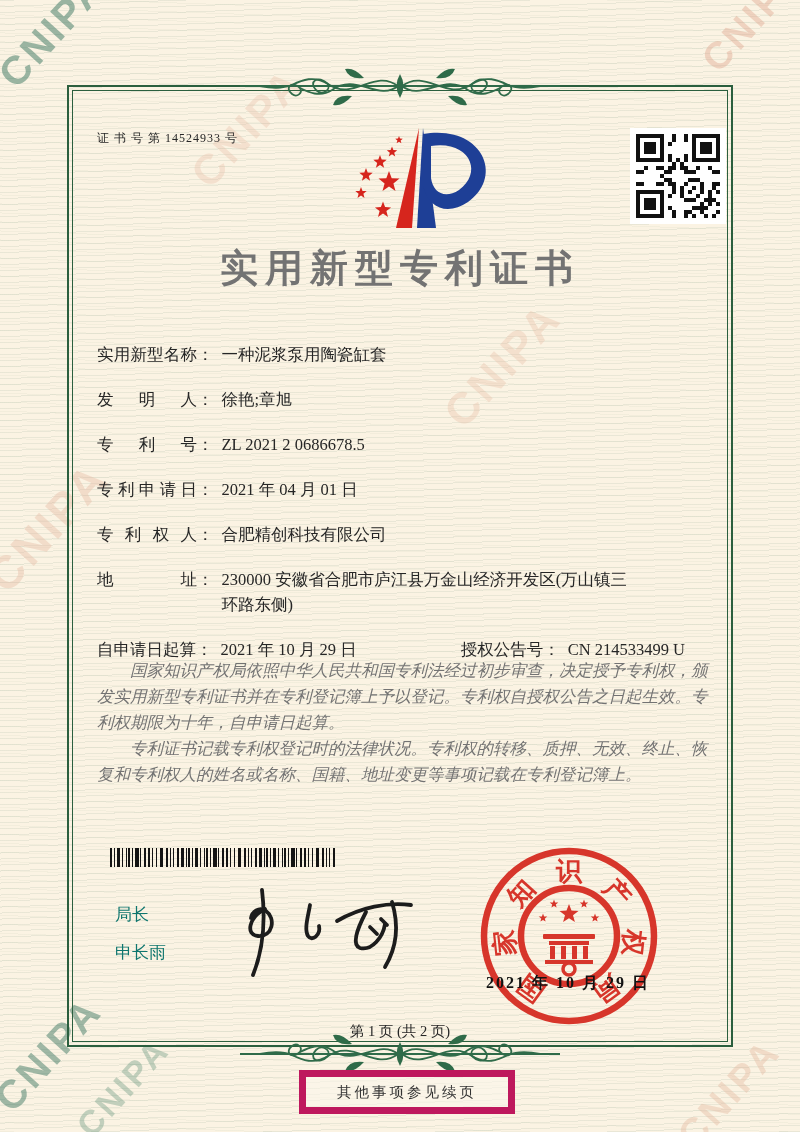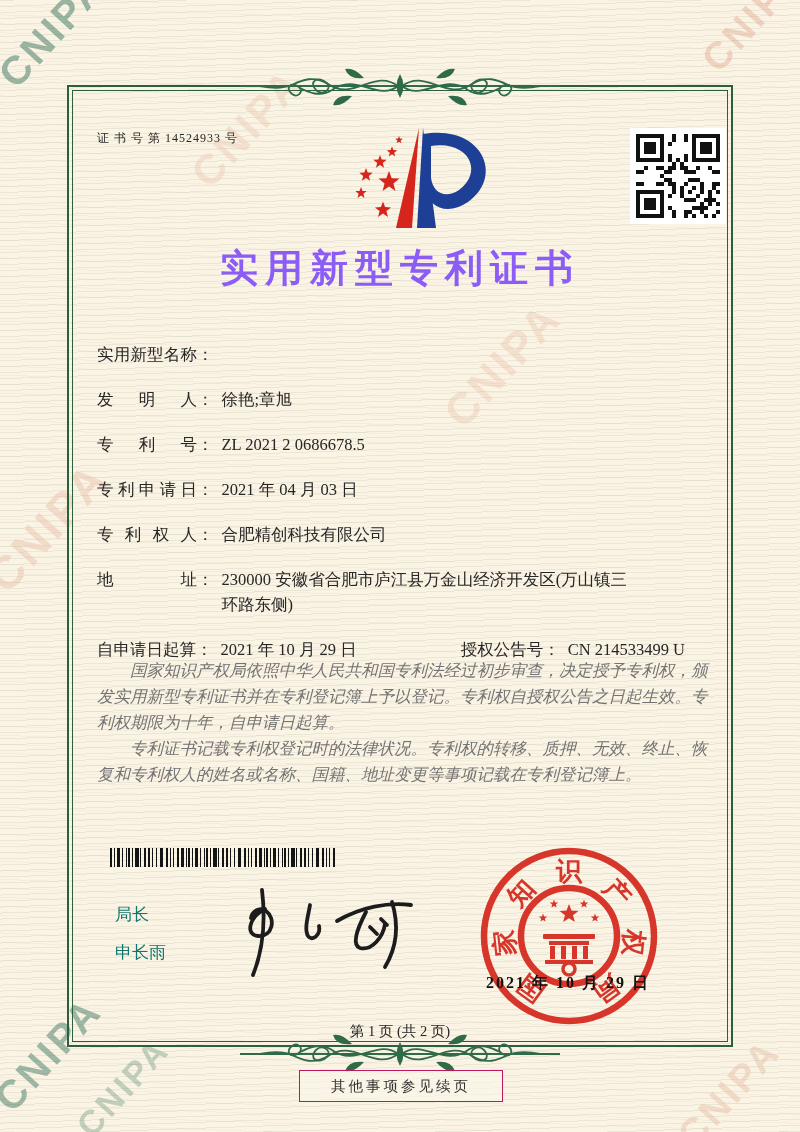--- a/index.html
+++ b/index.html
@@ -24,21 +24,21 @@
   .frame-inner{position:absolute;inset:3px;border:1px solid #2b5f3e;}
   .flourish{position:absolute;left:240px;width:320px;height:56px;z-index:3;}
   .flourish.top{top:58px;}
   .flourish.bottom{top:1026px;}
 
   .cert-no{position:absolute;left:97px;top:130px;font-size:12px;letter-spacing:1px;z-index:4;}
   .logo{position:absolute;left:332px;top:122px;width:175px;height:116px;z-index:4;}
   .qr-wrap{position:absolute;left:630px;top:128px;width:96px;height:96px;background:#ffffff;z-index:4;}
   .qr-wrap svg{position:absolute;left:6px;top:6px;}
   .title{position:absolute;left:0;right:0;top:243px;text-align:center;font-size:38px;font-weight:700;
-      letter-spacing:7px;color:#8b5cf6;z-index:4;}
+      letter-spacing:7px;color:#737373;z-index:4;}
 
   .fields{position:absolute;left:97px;top:342px;width:612px;font-size:16.5px;z-index:4;}
   .frow{display:flex;line-height:25px;margin-bottom:20px;}
   .lab{flex:0 0 100px;text-align:justify;text-align-last:justify;}
   .colon{flex:0 0 auto;}
   .val{margin-left:8px;}
   .addr .val{max-width:412px;}
   .grant .glab{flex:none;}
   .gv{margin-left:8px;}
   .ggap{flex:0 0 104px;}
@@ -52,21 +52,21 @@
       font-size:17px;color:#0f766e;z-index:4;}
   .signer div{margin-bottom:15px;}
   .sig{position:absolute;left:213px;top:885px;z-index:4;}
 
   .seal{position:absolute;left:476px;top:843px;width:186px;height:186px;z-index:5;opacity:0.93;}
   .seal-chars text{font-size:26px;font-weight:700;fill:#d5281e;font-family:"Liberation Serif",serif;text-anchor:middle;}
   .seal-date{position:absolute;left:468px;top:973px;width:200px;text-align:center;font-weight:700;
       font-size:16px;letter-spacing:2px;color:#121212;z-index:6;}
 
   .pageno{position:absolute;left:0;right:0;top:1022px;text-align:center;font-size:14.5px;z-index:4;}
-  .contbox{position:absolute;left:299px;top:1070px;width:202px;height:30px;border:1px solid #be185d;
+  .contbox{position:absolute;left:299px;top:1070px;width:202px;height:30px;border:7px solid #be185d;
       display:flex;align-items:center;justify-content:center;font-size:14.5px;letter-spacing:3px;
       color:#333;background:rgba(252,247,235,0.6);z-index:4;}
 </style>
 </head>
 <body>
 
 <div class="page">
 
   <span class="wm wm1">CNIPA</span>
   <span class="wm wm2">CNIPA</span>
@@ -311,35 +311,36 @@
         <rect x="76" y="80" width="4" height="4" fill="#111"></rect>
       </svg>
   </div>
 
   <div class="title">实用新型专利证书</div>
 
   <div class="fields">
     <div class="frow">
       <span class="lab">实用新型名称</span>
         <span class="colon">：</span>
+      <span class="val">一种泥浆泵用陶瓷缸套</span>
     </div>
     <div class="frow">
       <span class="lab">发明人</span>
         <span class="colon">：</span>
       <span class="val">徐艳;章旭</span>
     </div>
     <div class="frow">
       <span class="lab">专利号</span>
         <span class="colon">：</span>
       <span class="val">ZL 2021 2 0686678.5</span>
     </div>
     <div class="frow">
       <span class="lab">专利申请日</span>
         <span class="colon">：</span>
-      <span class="val">2021 年 04 月 03 日</span>
+      <span class="val">2021 年 04 月 01 日</span>
     </div>
     <div class="frow">
       <span class="lab">专利权人</span>
         <span class="colon">：</span>
       <span class="val">合肥精创科技有限公司</span>
     </div>
     <div class="frow addr">
       <span class="lab">地址</span>
         <span class="colon">：</span>
       <span class="val">230000 安徽省合肥市庐江县万金山经济开发区(万山镇三环路东侧)</span>

